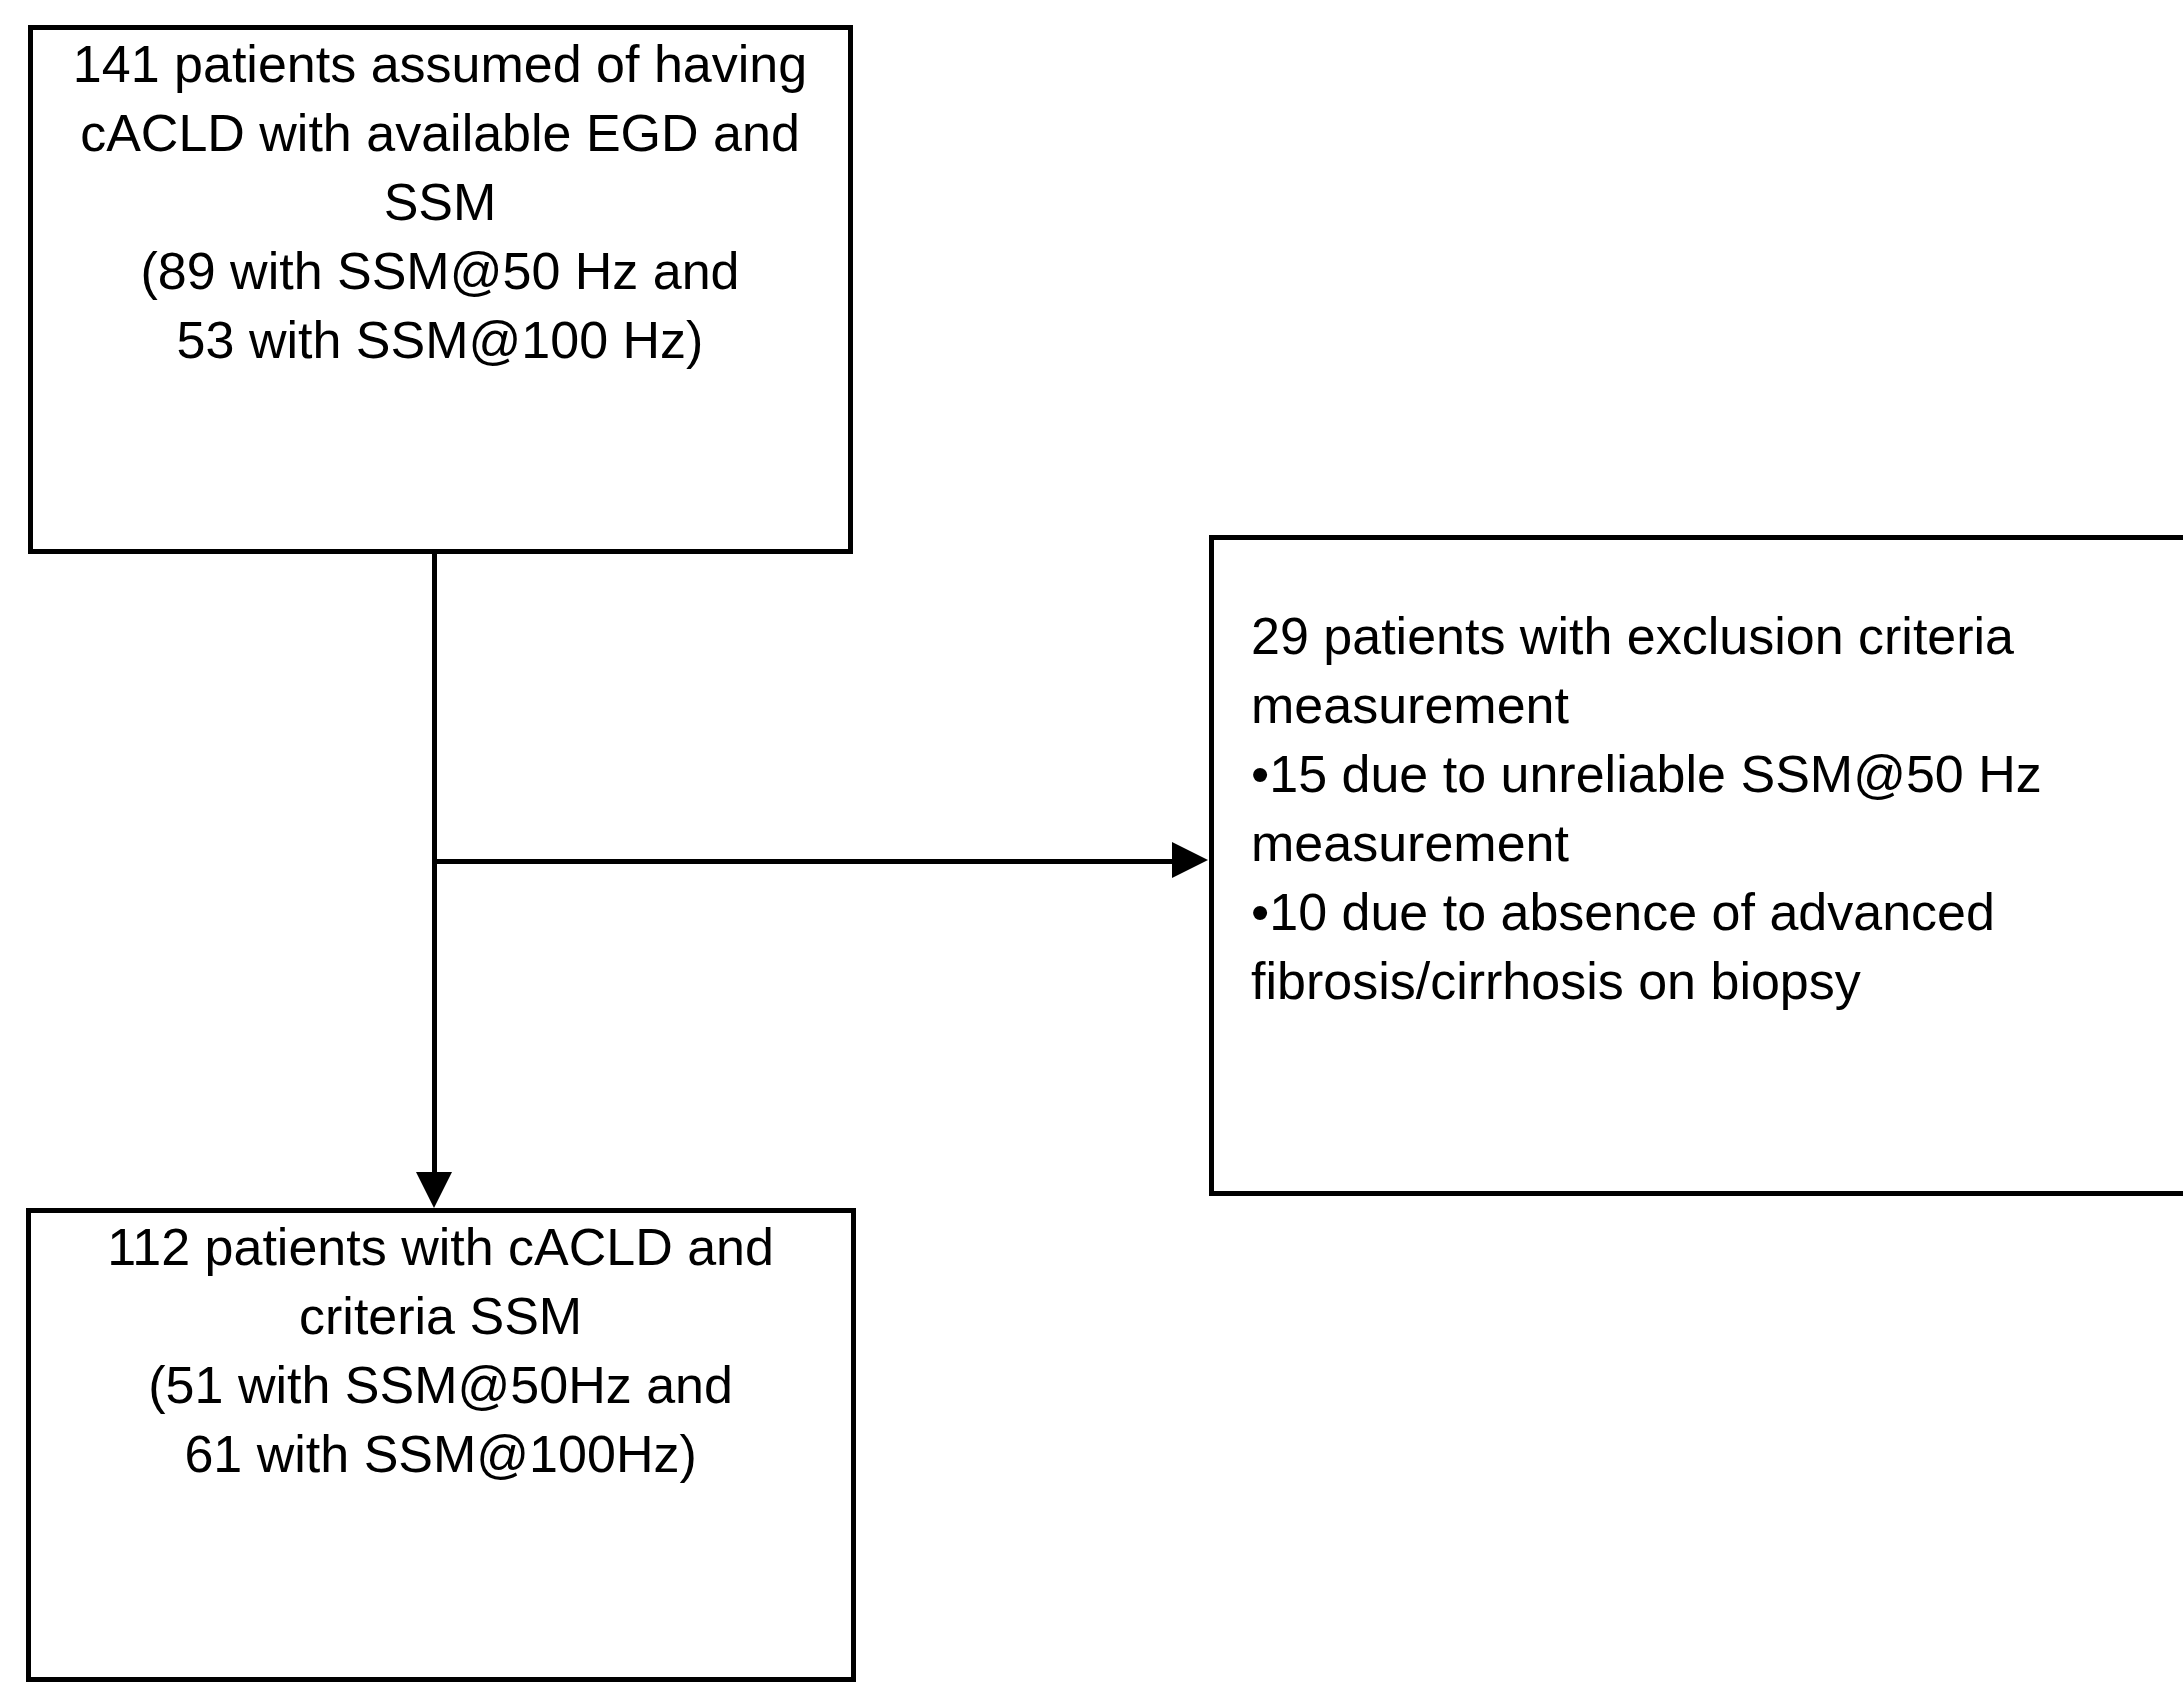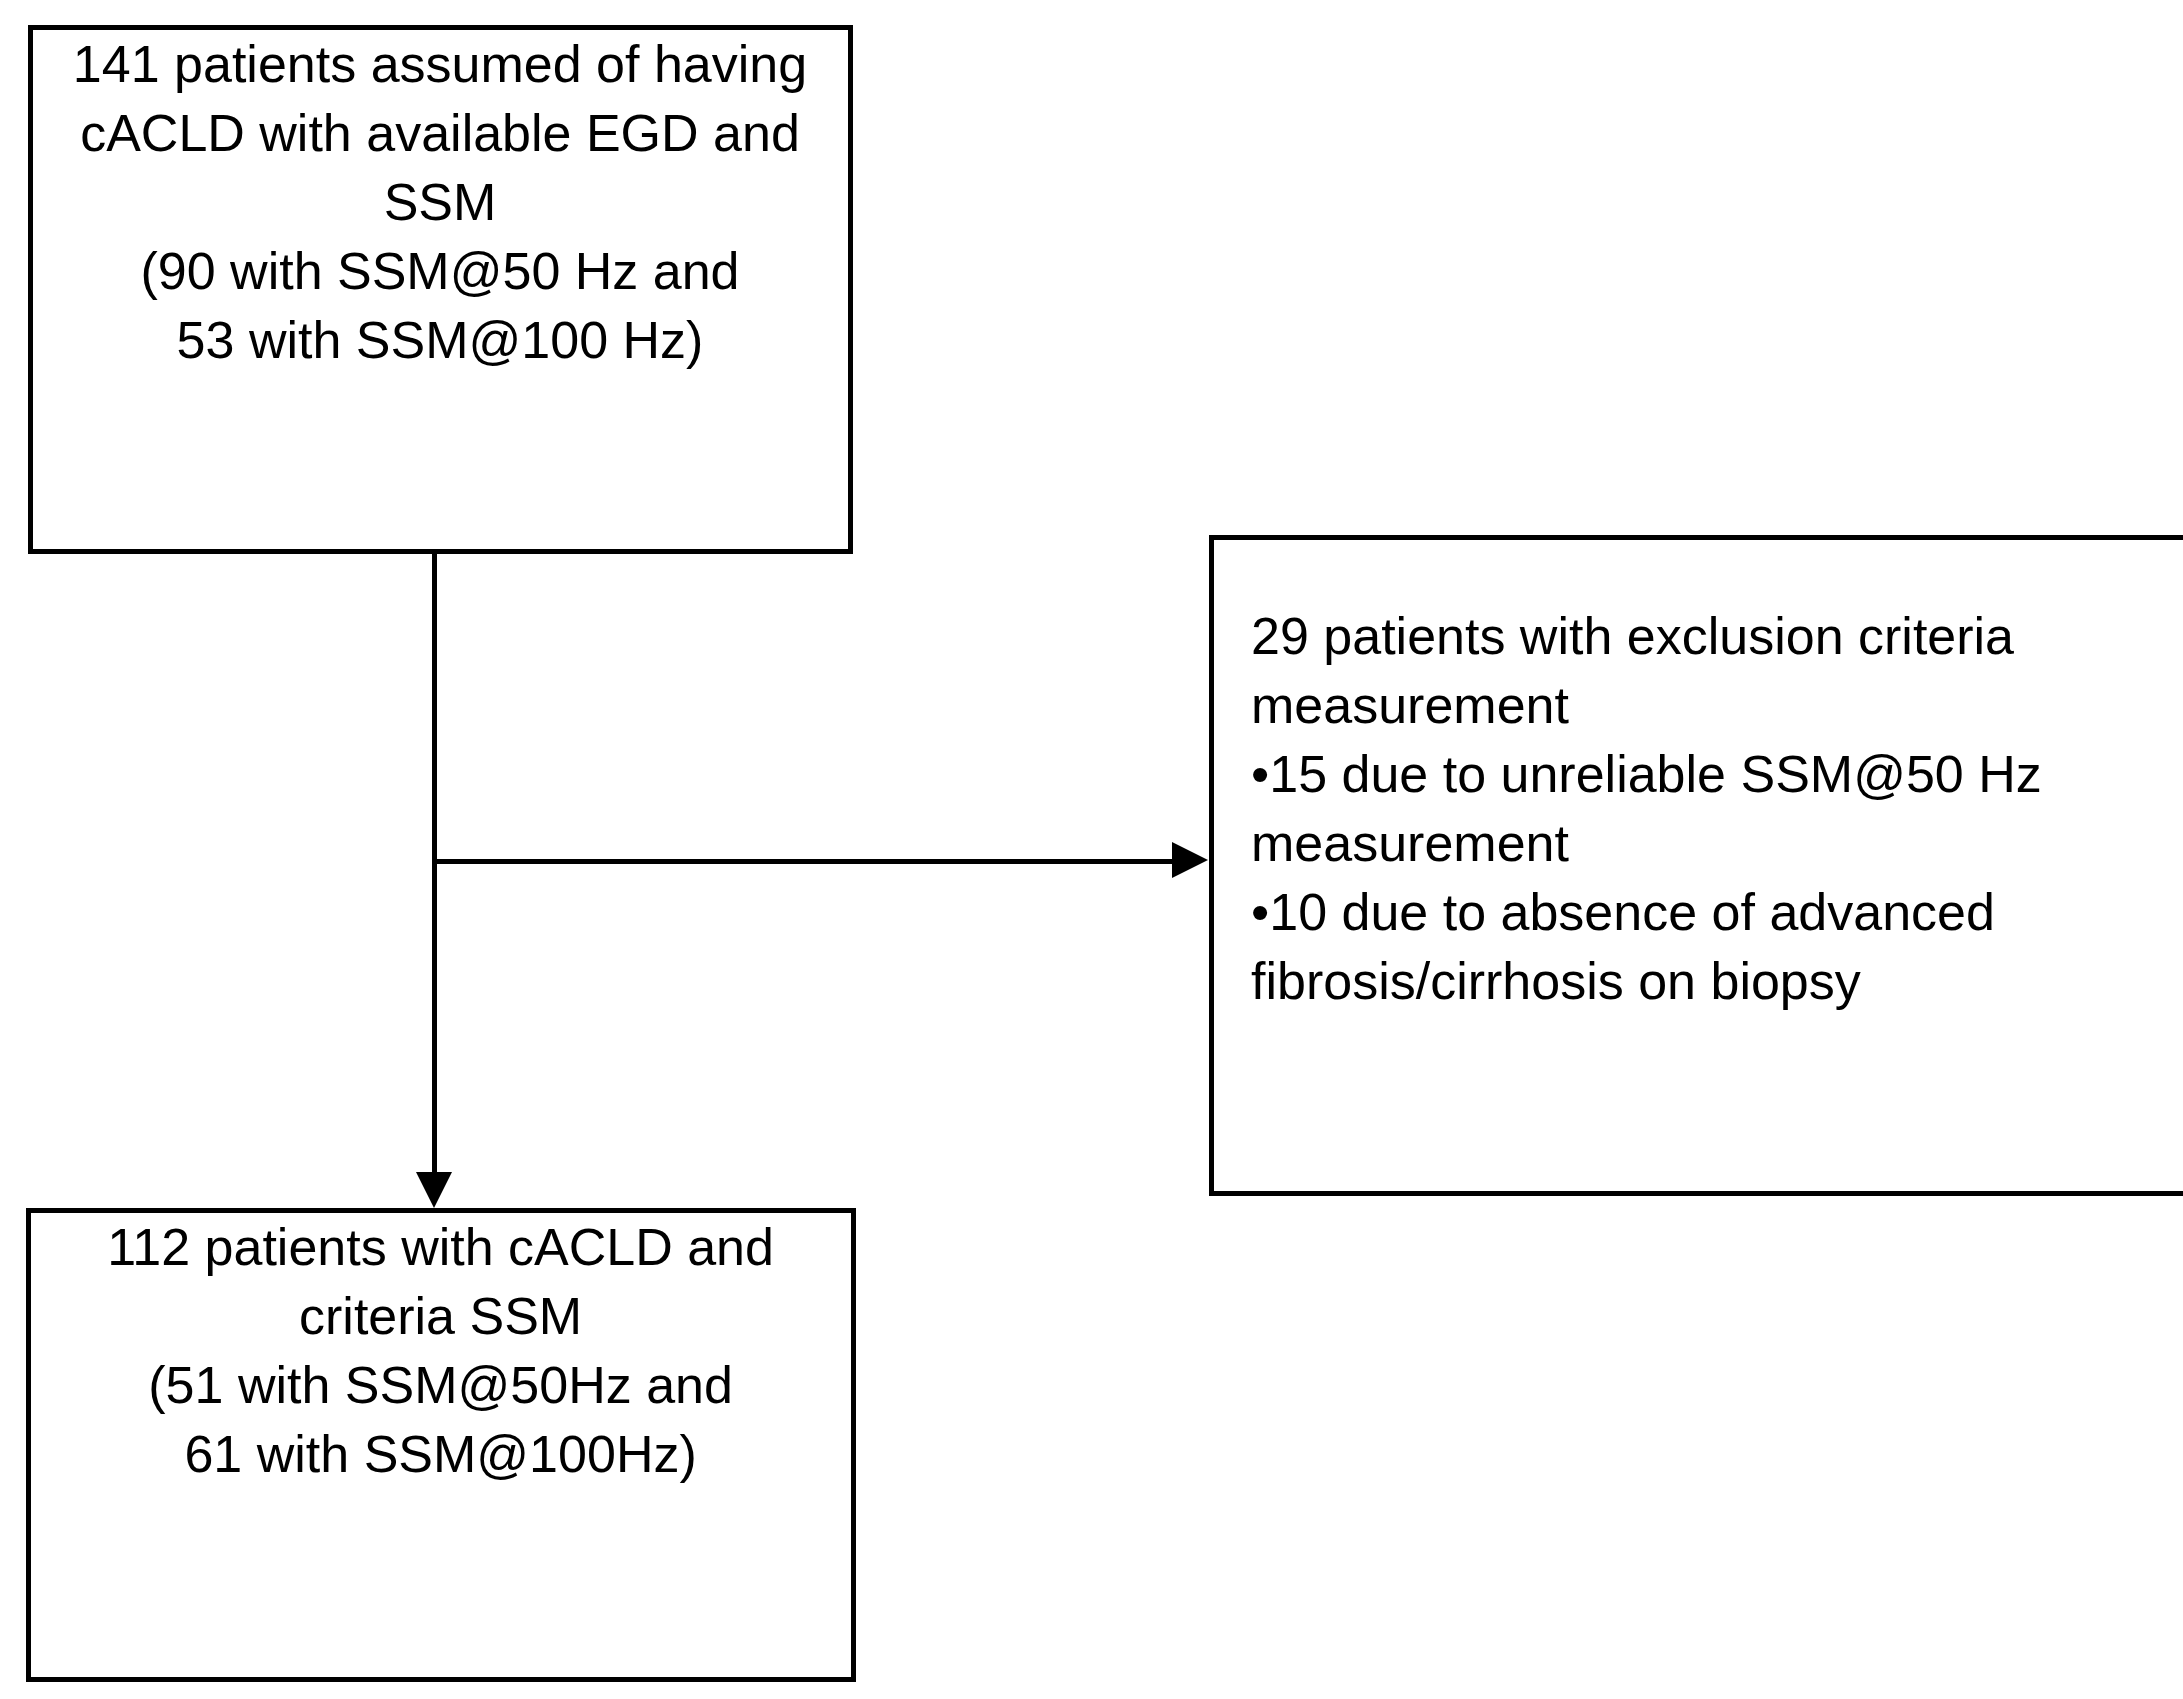--- a/index.html
+++ b/index.html
@@ -100,21 +100,21 @@
 </style>
 </head>
 <body>
 
 <div class="stage">
 
   <div id="box-top" class="box center-box">
     <div class="line">141 patients assumed of having</div>
     <div class="line">cACLD with available EGD and</div>
     <div class="line">SSM</div>
-    <div class="line">(90 with SSM@50 Hz and</div>
+    <div class="line">(89 with SSM@50 Hz and</div>
     <div class="line">53 with SSM@100 Hz)</div>
   </div>
 
   <div class="vline"></div>
   <div class="hline"></div>
   <div class="arrow-down"></div>
   <div class="arrow-right"></div>
 
   <div id="box-exclusion" class="box">
     <div class="line">29 patients with exclusion criteria</div>

